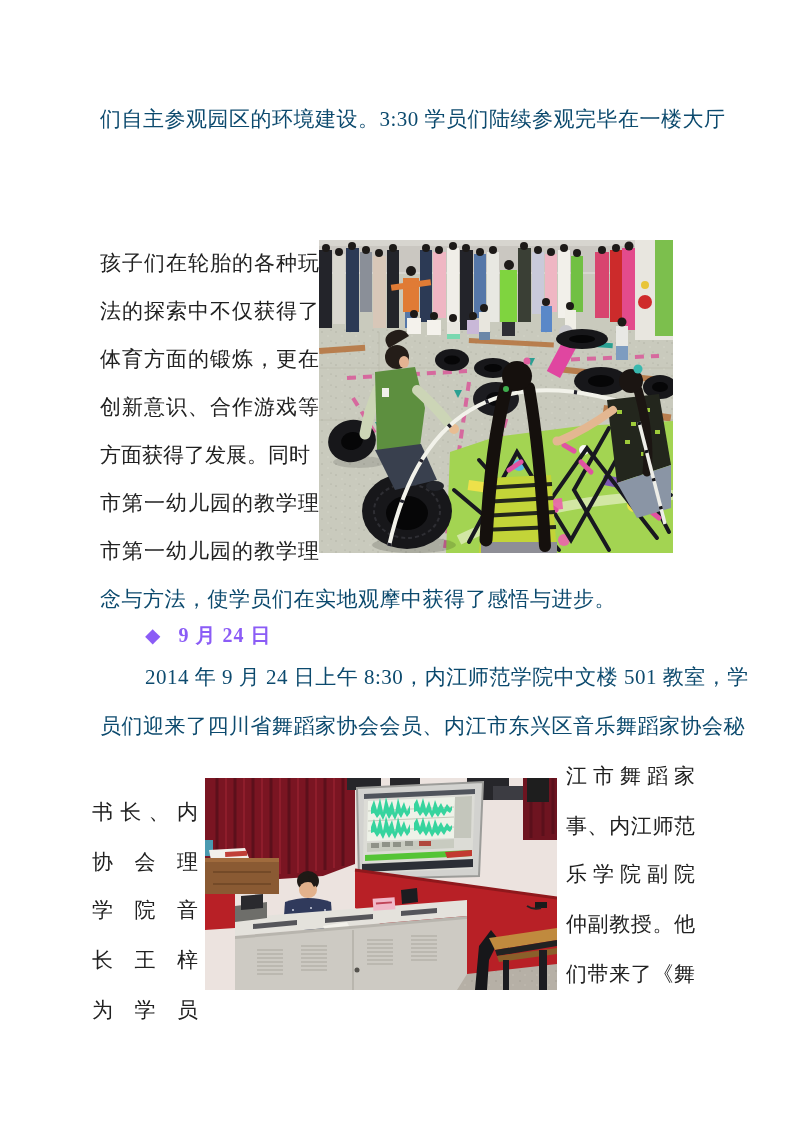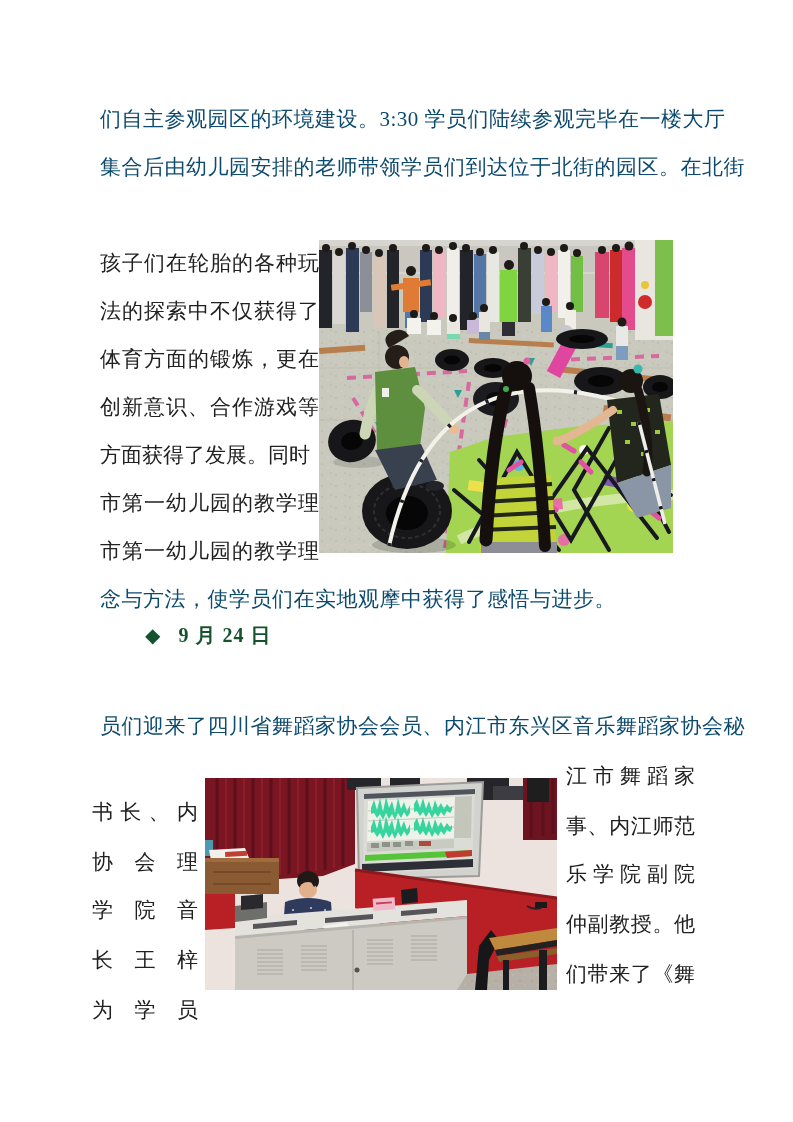--- a/index.html
+++ b/index.html
@@ -7,47 +7,47 @@
         font-family:"Liberation Serif","DejaVu Serif",serif;color:#212121;}
   .ln{position:absolute;left:100px;font-size:21px;line-height:25px;white-space:nowrap;
       letter-spacing:0.5px;color:#0c4a6e;}
   .col{position:absolute;font-size:21px;line-height:25px;white-space:nowrap;
        text-align:justify;text-align-last:justify;color:#212121;}
   .col1{left:100px;width:219px;}
   .col2l{left:92px;width:106px;margin-top:36px;}
   .col2r{left:566px;width:129px;}
   .indent{left:145px;}
   .heading{position:absolute;left:145px;top:622px;font-size:20px;font-weight:bold;
-           color:#14532d;white-space:nowrap;}
+           color:#8b5cf6;white-space:nowrap;}
   .heading .htxt{margin-left:18px;letter-spacing:1px;}
   .photo{position:absolute;line-height:0;}
   .photo svg{display:block;}
 </style>
 </head>
 <body>
 
 <div class="page">
 
   <div class="ln" style="top:107px">们自主参观园区的环境建设。3:30 学员们陆续参观完毕在一楼大厅</div>
-  <div class="ln" style="top:155px">集合后由幼儿园安排的老师带领学员们到达位于北街的园区。在北街</div>
 
   <div class="col col1" style="top:251px">孩子们在轮胎的各种玩</div>
   <div class="col col1" style="top:299px">法的探索中不仅获得了</div>
   <div class="col col1" style="top:395px">创新意识、合作游戏等</div>
   <div class="col col1" style="top:347px">体育方面的锻炼，更在</div>
   <div class="col col1" style="top:443px">方面获得了发展。同时，</div>
   <div class="col col1" style="top:491px">市第一幼儿园的教学理</div>
   <div class="col col1" style="top:539px">市第一幼儿园的教学理</div>
 
   <div class="ln" style="top:587px">念与方法，使学员们在实地观摩中获得了感悟与进步。</div>
 
   <div class="heading">
     <span>◆</span><span class="htxt">9 月 24 日</span>
   </div>
 
+  <div class="ln indent" style="top:665px">2014 年 9 月 24 日上午 8:30，内江师范学院中文楼 501 教室，学</div>
   <div class="ln" style="top:714px">员们迎来了四川省舞蹈家协会会员、内江市东兴区音乐舞蹈家协会秘</div>
 
   <div class="col col2l" style="top:764px">书长、内</div>
   <div class="col col2l" style="top:814px">协 会 理</div>
   <div class="col col2l" style="top:862px">学 院 音</div>
   <div class="col col2l" style="top:912px">长 王 梓</div>
   <div class="col col2l" style="top:962px">为 学 员</div>
 
   <div class="col col2r" style="top:764px">江 市 舞 蹈 家</div>
   <div class="col col2r" style="top:814px">事、内江师范</div>

